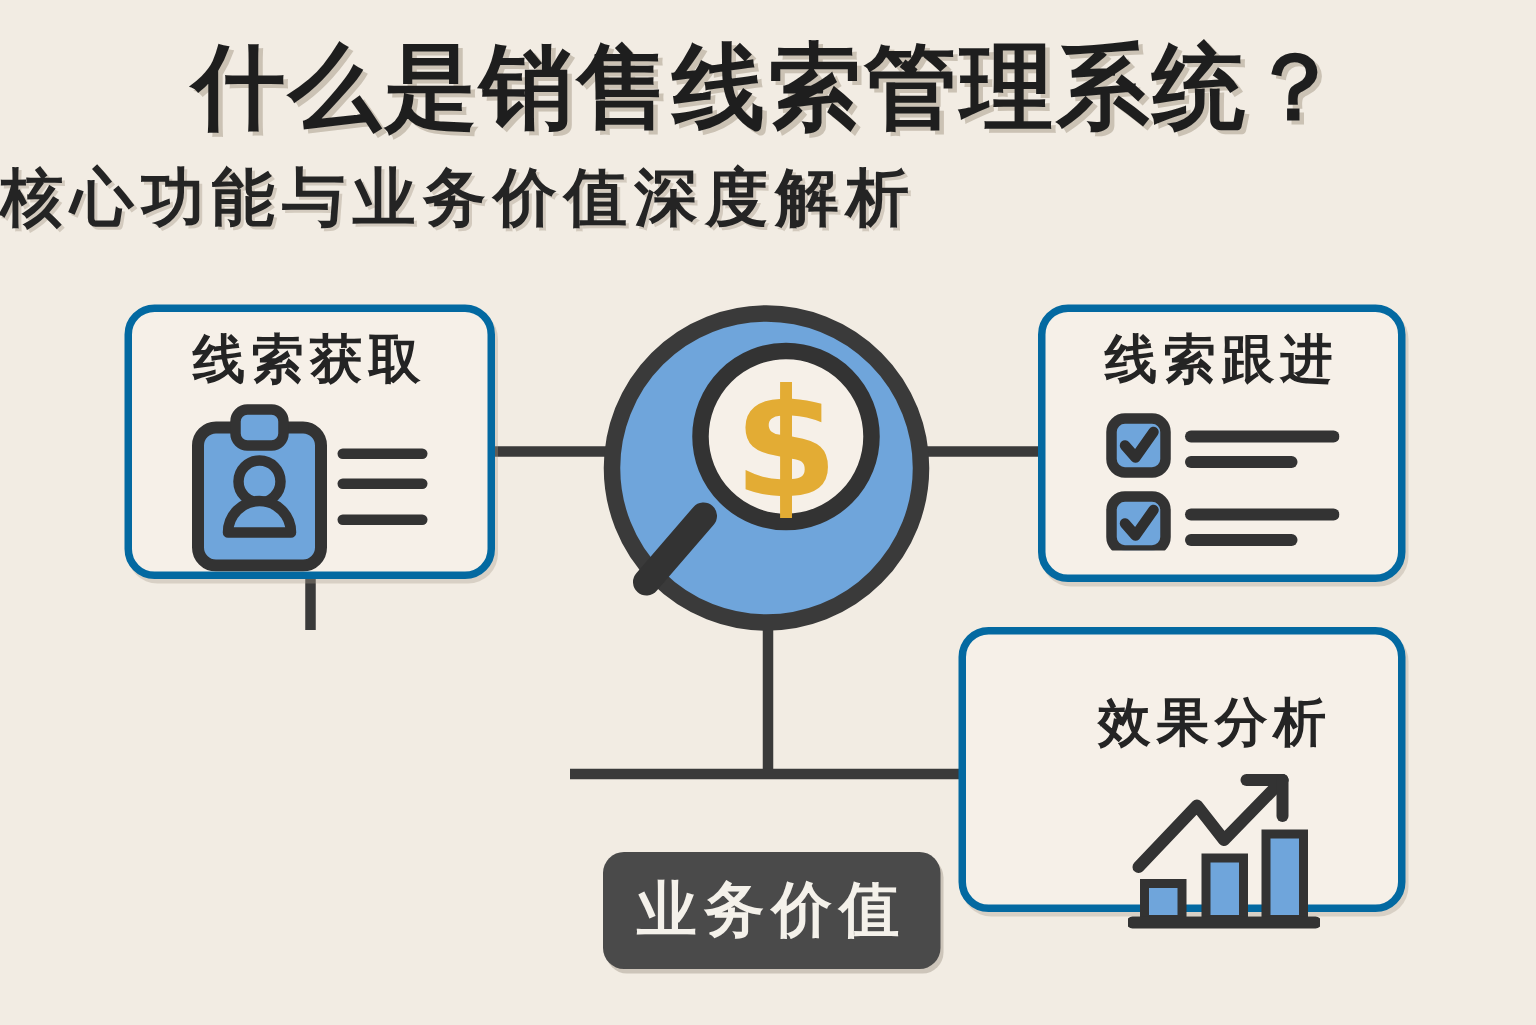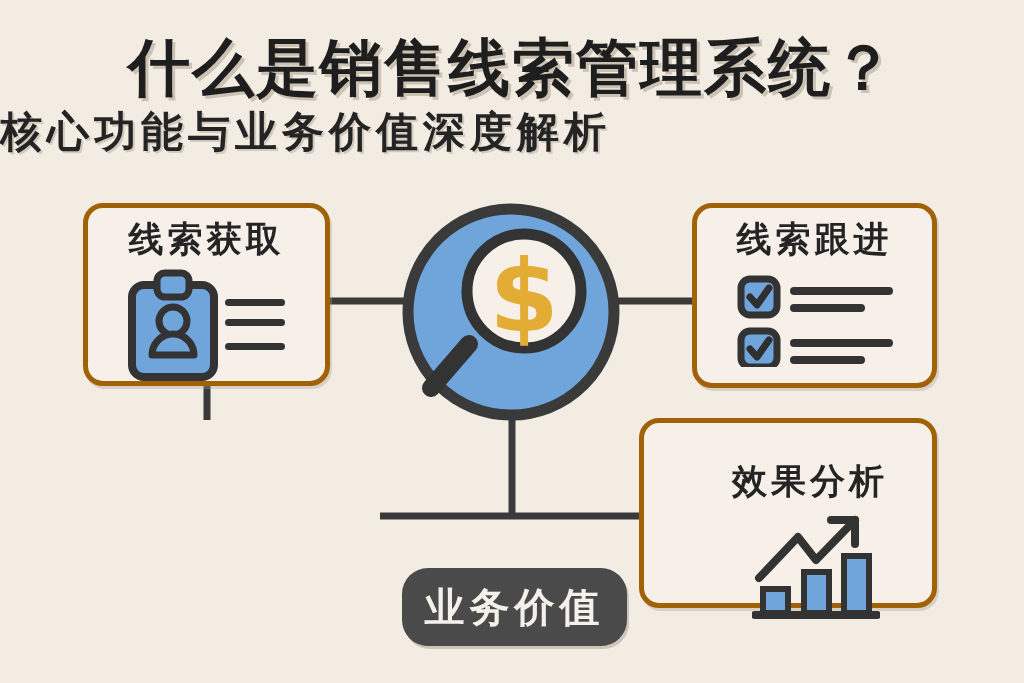--- a/index.html
+++ b/index.html
@@ -2,32 +2,32 @@
 <html><head>
 <meta charset="utf-8">
 <style>
   html,body { margin:0; padding:0; background:#e9e2d7; }
   .canvas {
     position:relative; width:1024px; height:683px; margin:0 auto;
     background:#F2ECE3; overflow:hidden;
     font-family:"Liberation Sans","DejaVu Sans",sans-serif;
   }
   .title {
-    position:absolute; top:26px; left:0; width:100%; margin:0;
+    position:absolute; top:16px; left:0; width:100%; margin:0;
     text-align:center; font-size:62px; font-weight:900; color:#1E1E1E;
     letter-spacing:2px; text-shadow:3px 3px 0 rgba(164,152,134,0.5);
   }
   .subtitle {
     position:absolute; top:104px; left:0; width:100%; margin:0;
     font-size:42px; font-weight:800; color:#242424;
     letter-spacing:5px; text-shadow:2px 2px 0 rgba(164,152,134,0.4);
   }
   .card {
     position:absolute; box-sizing:border-box;
-    background:#F6F0E8; border:5px solid #a16207; border-radius:20px;
+    background:#F6F0E8; border:5px solid #0369a1; border-radius:20px;
     box-shadow:2px 3px 0 rgba(170,158,140,0.35);
   }
   .card h2 {
     margin:8px 0 0; text-align:center; font-size:35px; font-weight:800;
     letter-spacing:4px; color:#242424;
   }
   .icon-row { display:flex; justify-content:center; }
   #card-acquisition  { left:83px;  top:203px; width:247px; height:183px; }
   #card-followup     { left:692px; top:203px; width:245px; height:185px; }
   #card-distribution { left:83px;  top:418px; width:299px; height:192px; }
@@ -35,21 +35,21 @@
   #card-distribution h2 { transform:translateX(-22px); }
   #card-analysis h2     { transform:translateX(22px);margin-top:35px; }
   #card-analysis .icon-row svg { transform:translateX(28px); }
   #card-acquisition .icon-row  { margin-top:6px; }
   #card-followup .icon-row     { margin-top:12px; }
   #card-distribution .icon-row { margin-top:10px; }
   #card-analysis .icon-row     { margin-top:10px; }
   .overlay { position:absolute; left:0; top:0; }
   .badge {
     position:absolute; left:402px; top:568px; width:225px; height:78px;
-    background:#4A4A4A; border-radius:26px; color:#F4F1EA;
+    background:#4A4A4A; border-radius:14px; color:#F4F1EA;
     font-size:40px; font-weight:800; letter-spacing:5px;
     text-align:center; line-height:78px;
     box-shadow:2px 3px 0 rgba(150,140,124,0.4);
   }
 </style>
 </head>
 <body>
 
 <div class="canvas">
 

